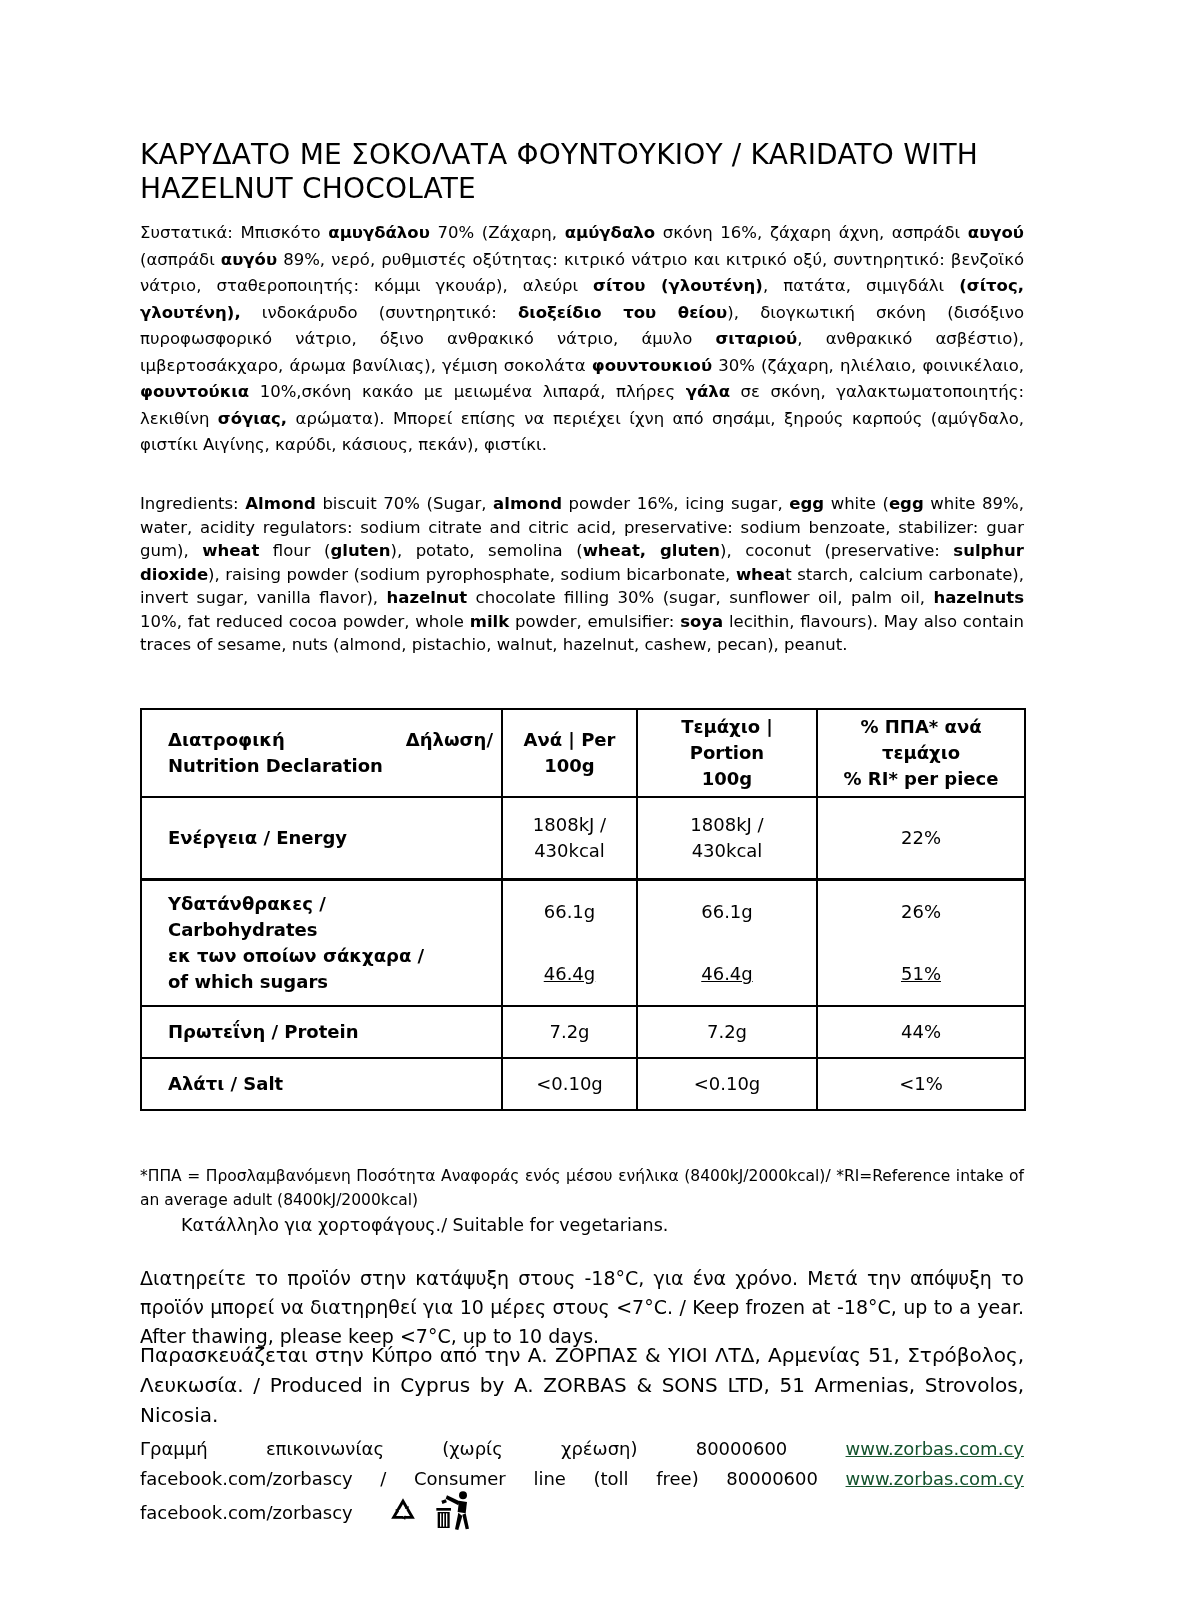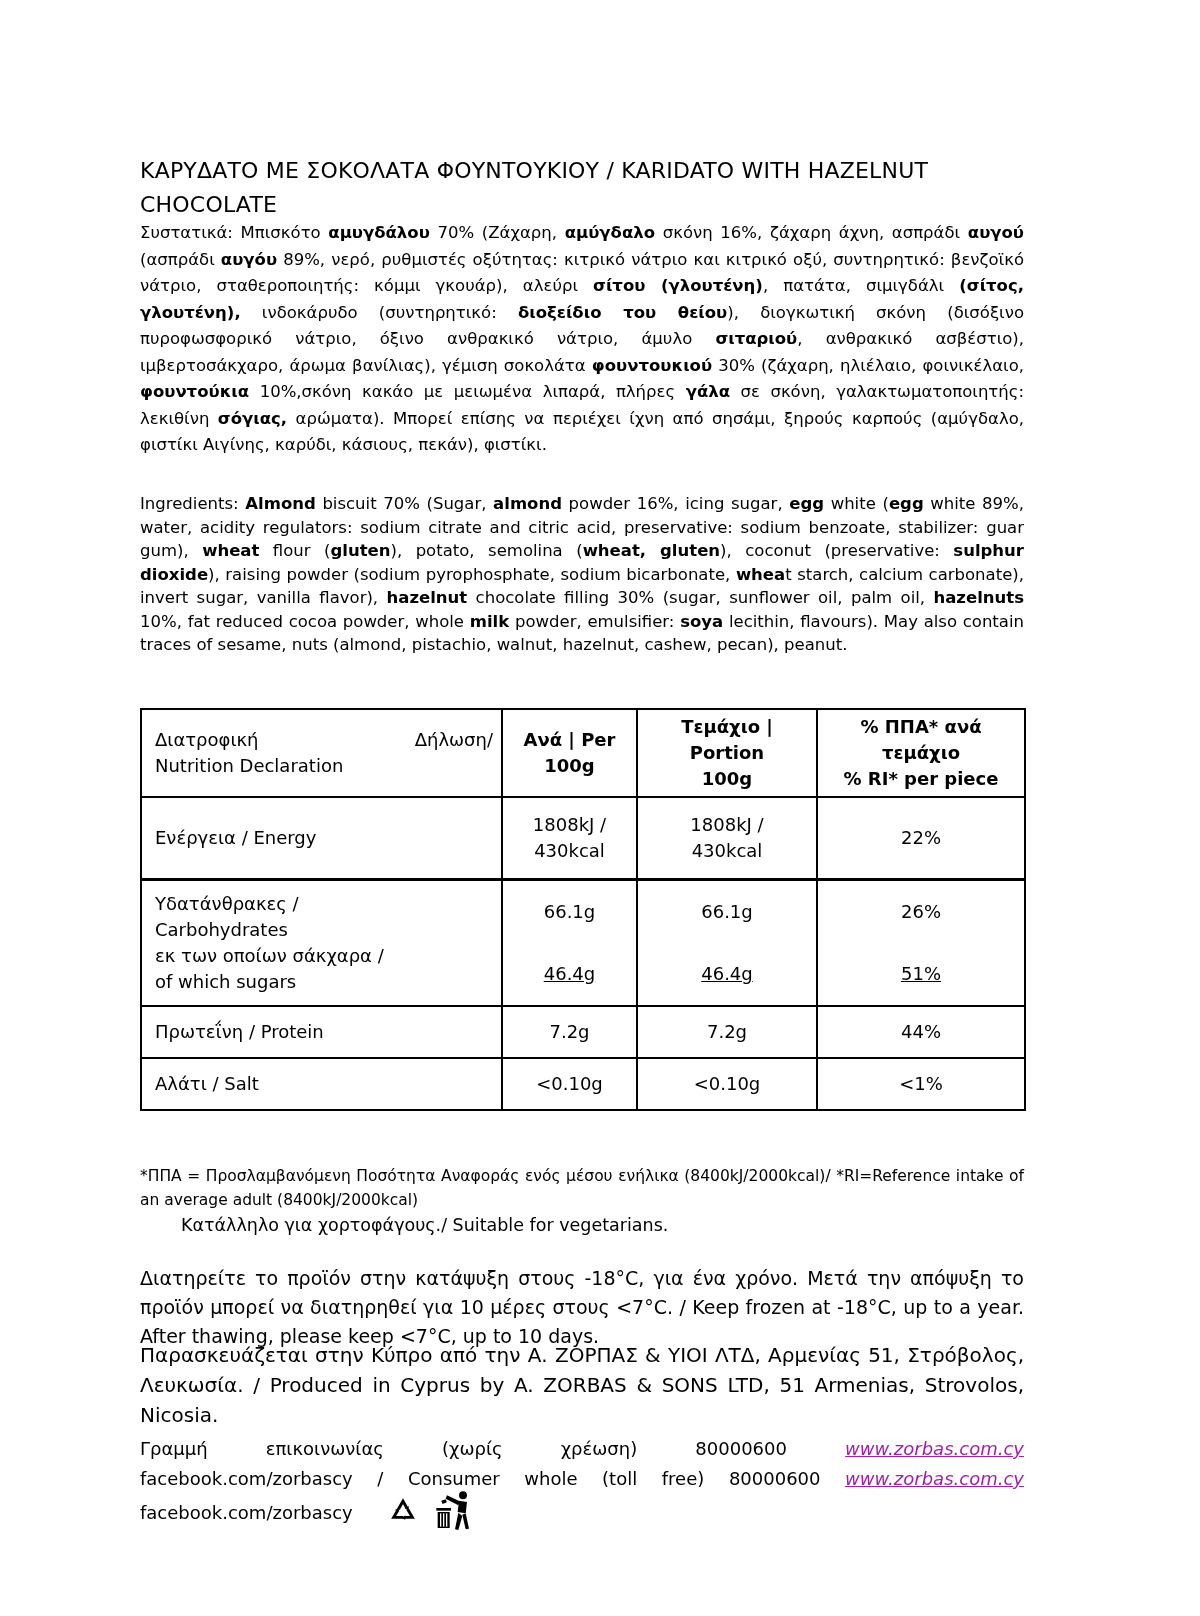--- a/index.html
+++ b/index.html
@@ -4,49 +4,49 @@
 <style>
   html,body{margin:0;padding:0;}
   body{
     width:1200px;height:1616px;background:#ffffff;color:#000;
     font-family:"DejaVu Sans",sans-serif;position:relative;overflow:hidden;
   }
   .page{position:absolute;left:140px;top:0;width:884px;}
   .blk{position:absolute;left:0;width:884px;}
   b,.bold{font-weight:bold;}
 
-  .title{top:154px;font-size:22px;line-height:34px;letter-spacing:0.2px;}
+  .title{top:138px;font-size:28px;line-height:34px;letter-spacing:0.2px;}
 
   .para{text-align:justify;}
   .gr-ing{top:220px;font-size:16.5px;line-height:26.5px;}
   .en-ing{top:492px;font-size:16.5px;line-height:23.5px;}
 
   .ntable{top:708px;border-collapse:collapse;table-layout:fixed;width:884px;}
   .ntable td,.ntable th{border:2px solid #000;padding:4px 8px;vertical-align:middle;
     font-size:18px;line-height:26px;text-align:center;font-weight:normal;}
-  .ntable .lab{text-align:left;font-weight:normal;padding-left:13px;}
+  .ntable .lab{text-align:left;font-weight:bold;padding-left:26px;}
   .ntable thead th{font-weight:bold;}
   .hrow th{height:74px;}
   .row-energy td{height:72px;border-bottom:3px solid #000;}
   .row-fat td{height:84px;border-bottom:3px solid #000;}
   .row-carbs td{height:116px;}
   .row-protein td{height:42px;}
   .row-salt td{height:42px;}
   .vtop{vertical-align:top;}
   .justline{display:flex;justify-content:space-between;}
   .gap{margin-top:36px;text-decoration:underline;}
 
   .footnote{top:1164px;font-size:15.5px;line-height:24px;text-align:justify;}
   .veg{top:1212px;font-size:17.5px;line-height:26px;margin-left:41px;}
   .storage{top:1242px;font-size:19px;line-height:29px;margin-top:22px;}
   .producer{top:1340px;font-size:20px;line-height:30px;}
 
   .contact{top:1434px;font-size:18px;}
   .contact .cline{display:flex;justify-content:space-between;align-items:center;line-height:30px;}
-  .contact a{color:#a21caf;text-decoration:underline;font-style:italic;}
+  .contact a{color:#14532d;text-decoration:underline;}
 
   .footer{top:1490px;display:flex;align-items:center;gap:14px;font-size:18px;}
   .icon{display:inline-flex;align-items:center;}
   .footer .fb{margin-right:18px;}
 </style>
 </head>
 <body>
 
 <div class="page">
 
@@ -150,21 +150,21 @@
         <span>επικοινωνίας</span>
         <span>(χωρίς</span>
         <span>χρέωση)</span>
         <span>80000600</span>
         <a href="#">www.zorbas.com.cy</a>
     </div>
     <div class="cline">
       <span>facebook.com/zorbascy</span>
         <span>/</span>
         <span>Consumer</span>
-        <span>whole</span>
+        <span>line</span>
         <span>(toll</span>
         <span>free)</span>
         <span>80000600</span>
         <a href="#">www.zorbas.com.cy</a>
     </div>
   </div>
 
   <div class="blk footer">
     <span class="fb">facebook.com/zorbascy</span>
     <span class="icon">

